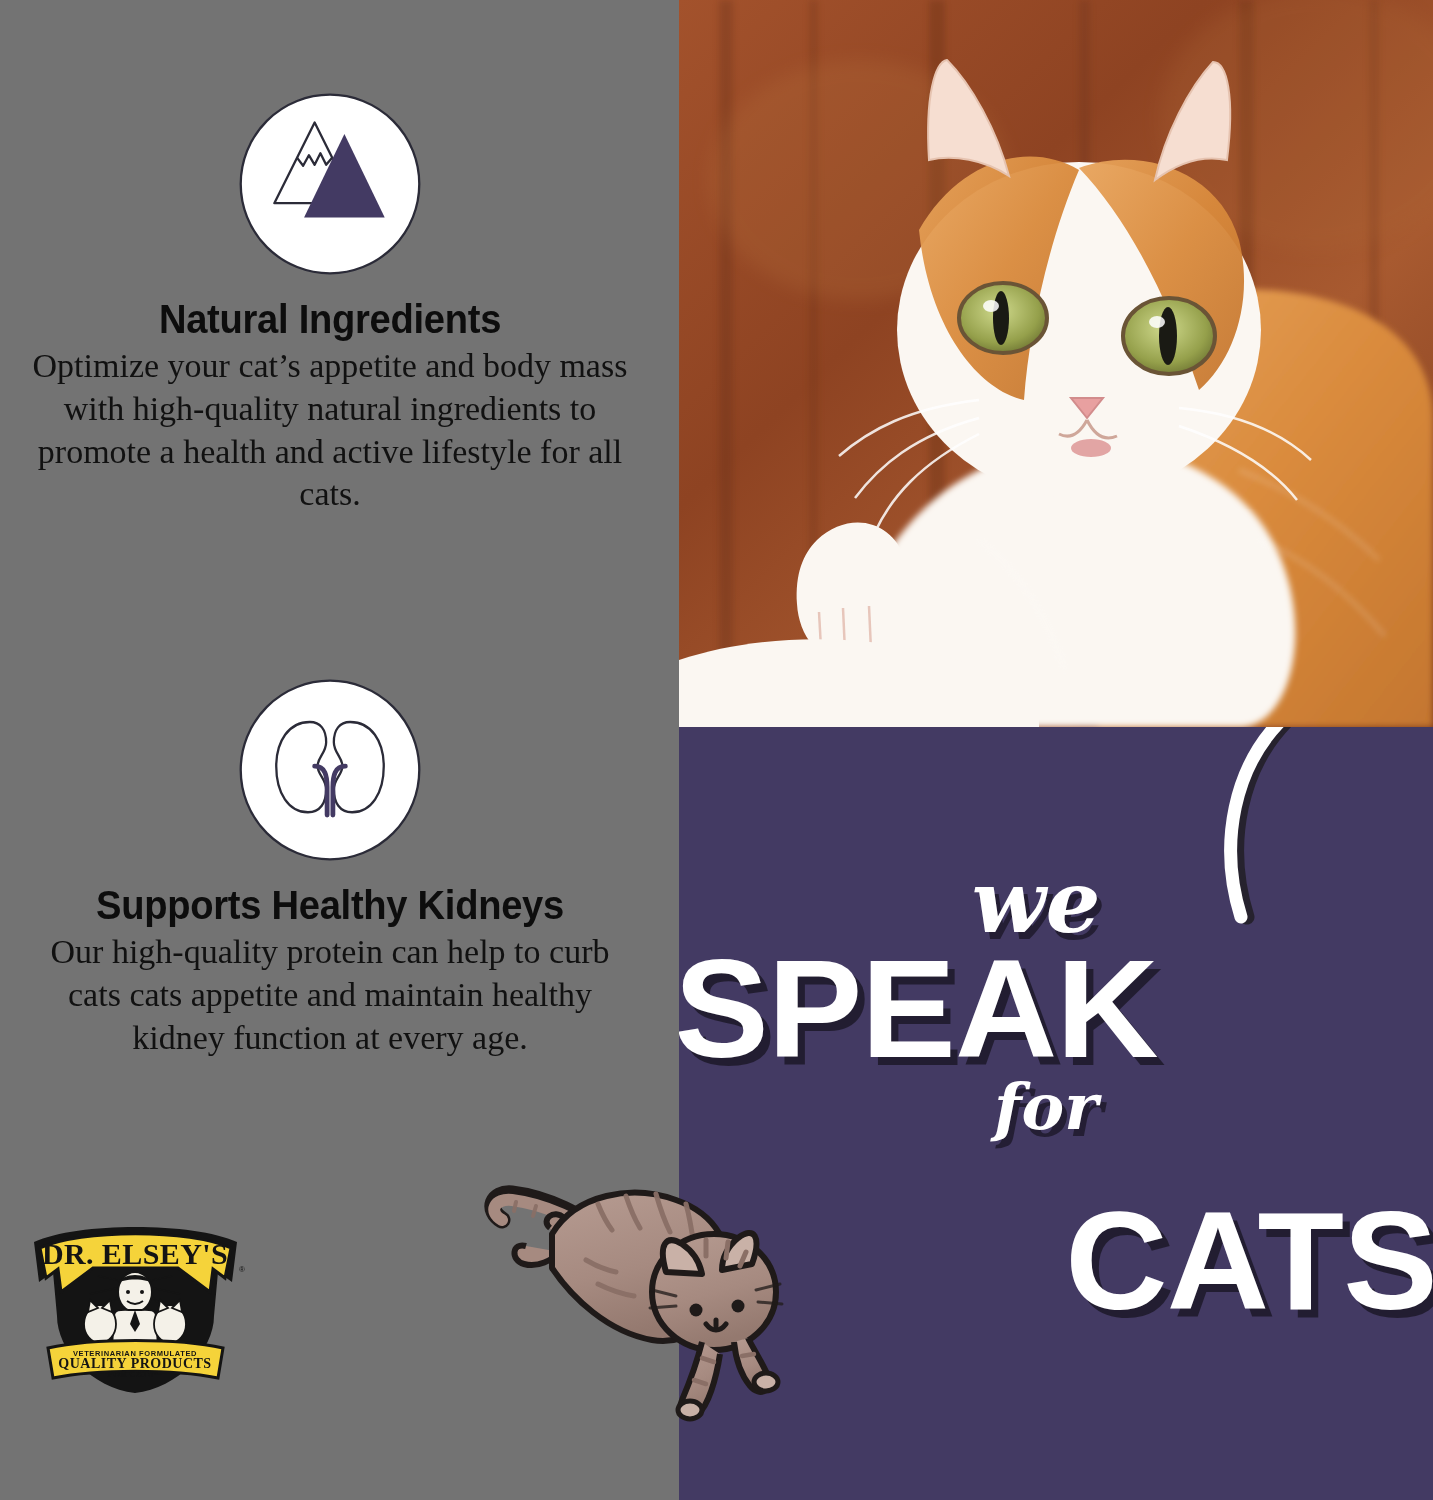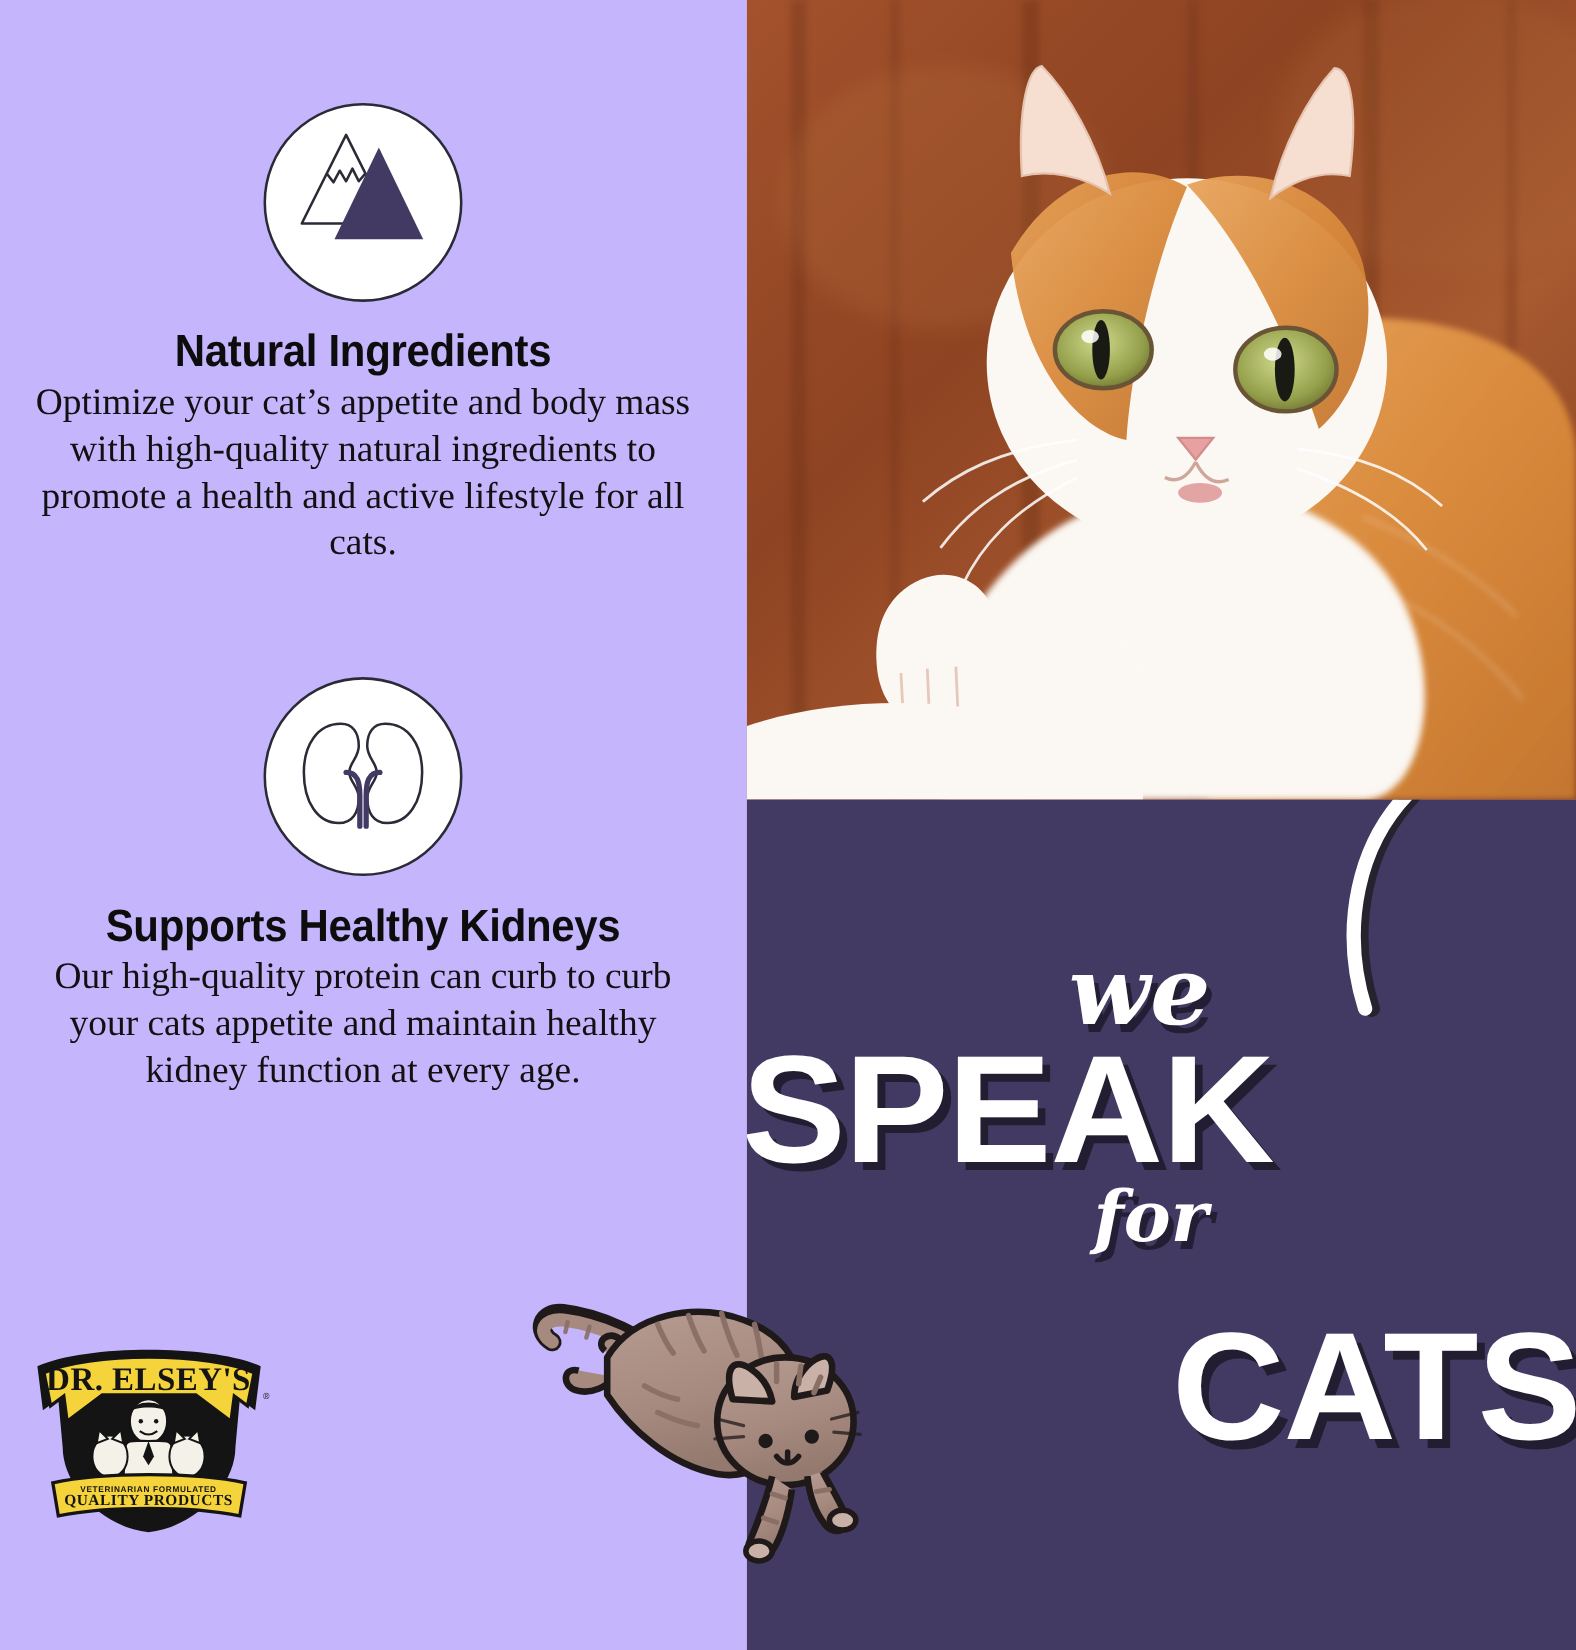--- a/index.html
+++ b/index.html
@@ -18,31 +18,31 @@
     overflow: hidden;
   }
 
   
   .left-col {
     position: absolute;
     left: 0;
     top: 0;
     width: 679px;
     height: 1500px;
-    background: #c4b5fd;
+    background: #737373;
   }
 
   .feature {
     position: absolute;
     width: 660px;
     left: 0;
     text-align: center;
   }
   .feature-1 { top: 88px; }
-  .feature-2 { top: 610px; }
+  .feature-2 { top: 674px; }
 
   .icon-circle {
     width: 192px;
     height: 192px;
     margin: 0 auto;
     display: block;
   }
 
   .feature-title {
     font-family: "Liberation Sans", sans-serif;
@@ -214,21 +214,21 @@
                  C87 87 96 82 96 71 C96 58 90 50 79 50 Z" fill="#ffffff" stroke="#2b2b38" stroke-width="2.4" stroke-linejoin="round"></path>
 
         <path d="M121 50 C143 50 156 70 156 96 C156 124 143 144 123 144
                  C110 144 104 134 104 120 C104 110 113 104 113 96
                  C113 87 104 82 104 71 C104 58 110 50 121 50 Z" fill="#ffffff" stroke="#2b2b38" stroke-width="2.4" stroke-linejoin="round"></path>
 
         <path d="M84 96 C95 96 97 106 97 118 L97 147" fill="none" stroke="#433a63" stroke-width="5" stroke-linecap="round"></path>
         <path d="M116 96 C105 96 103 106 103 118 L103 147" fill="none" stroke="#433a63" stroke-width="5" stroke-linecap="round"></path>
       </svg>
       <div class="feature-title">Supports Healthy Kidneys</div>
-      <div class="feature-body">Our high-quality protein can curb to curb your cats appetite and maintain healthy kidney function at every age.</div>
+      <div class="feature-body">Our high-quality protein can help to curb cats cats appetite and maintain healthy kidney function at every age.</div>
     </div>
 
     <div class="logo-wrap">
       <svg viewBox="0 0 235 175" width="235" height="175">
 
         <path d="M16 22 C60 2 175 2 219 22 L214 62 L200 52 L196 96
                  C196 130 160 168 117 173 C74 168 39 130 39 96
                  L35 52 L21 62 Z" fill="#141414"></path>
 
         <path d="M22 28 C62 9 173 9 213 28 L207 58 L195 49 L192 72

